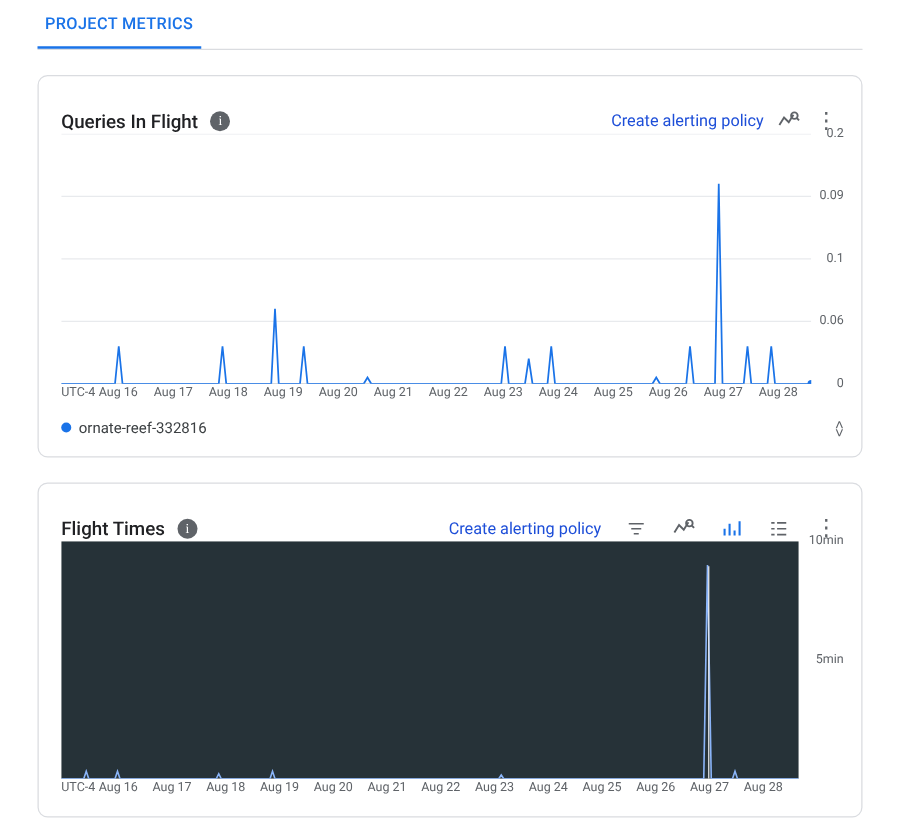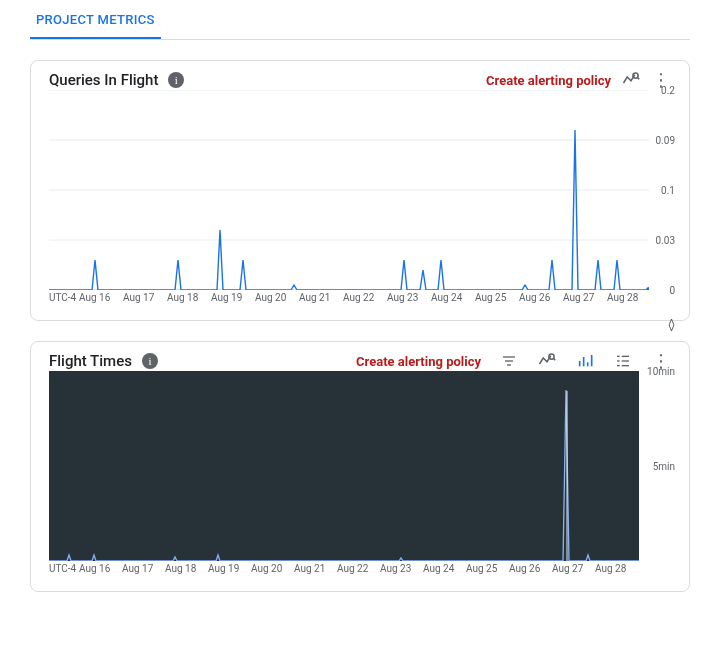--- a/index.html
+++ b/index.html
@@ -28,21 +28,21 @@
   }
   .tab.active {
     color: #1a73e8;
     border-bottom: 2px solid #1a73e8;
   }
 
   .card {
     border: 1px solid #dadce0;
     border-radius: 8px;
     margin-top: 20px;
-    padding: 9px 18px 16px 18px;
+    padding: 26px 18px 16px 18px;
     background: #fff;
   }
   .card-header {
     display: flex;
     align-items: center;
     gap: 10px;
   }
   .card-title {
     font-size: 15px;
     font-weight: 500;
@@ -51,23 +51,23 @@
     width: 16px; height: 16px;
     border-radius: 50%;
     background: #5f6368;
     color: #fff;
     font-size: 11px;
     display: flex; align-items: center; justify-content: center;
     font-family: serif;
   }
   .spacer { flex: 1; }
   .alerting-link {
-    color: #b91c1c;
+    color: #1d4ed8;
     font-size: 13px;
-    font-weight: 700;
+    font-weight: 400;
     cursor: pointer;
     text-align: center;
   }
   .icon-btn {
     width: 20px; height: 20px;
     display: flex; align-items: center; justify-content: center;
     color: #5f6368;
     cursor: pointer;
   }
   .vdots { font-size: 18px; line-height: 1; }
@@ -150,21 +150,21 @@
     </div>
     <div class="icon-btn vdots">⋮</div>
   </div>
 
   <div class="chart-area" style="height:214px;">
 
     <div class="yaxis" style="bottom:14px;">
       <div style="top:0%">0.2</div>
       <div style="top:25%">0.09</div>
       <div style="top:50%">0.1</div>
-      <div style="top:75%">0.03</div>
+      <div style="top:75%">0.06</div>
       <div style="top:100%">0</div>
     </div>
 
     <svg class="plot" width="600" height="200" viewBox="0 0 600 200" preserveAspectRatio="none">
 
       <g stroke="#e8eaed" stroke-width="1">
         <line x1="0" y1="0" x2="600" y2="0"></line>
         <line x1="0" y1="50" x2="600" y2="50"></line>
         <line x1="0" y1="100" x2="600" y2="100"></line>
         <line x1="0" y1="150" x2="600" y2="150"></line>
@@ -201,20 +201,24 @@
       <span style="width:44px">Aug 23</span>
       <span style="width:44px">Aug 24</span>
       <span style="width:44px">Aug 25</span>
       <span style="width:44px">Aug 26</span>
       <span style="width:44px">Aug 27</span>
       <span style="width:44px">Aug 28</span>
     </div>
     <div class="grabber">˄<br>˅</div>
   </div>
 
+  <div class="legend">
+    <div class="legend-dot"></div>
+    <div>ornate-reef-332816</div>
+  </div>
 </div>
 
 <div class="card">
   <div class="card-header">
     <div class="card-title">Flight Times</div>
     <div class="info-icon">i</div>
     <div class="spacer"></div>
     <div class="icon-row">
       <div class="alerting-link">Create alerting policy</div>
       <div class="icon-btn">

